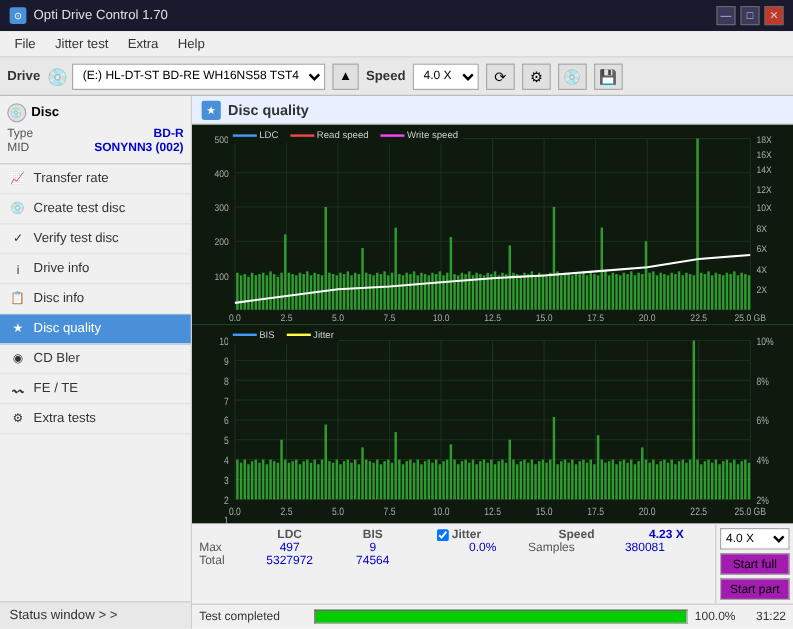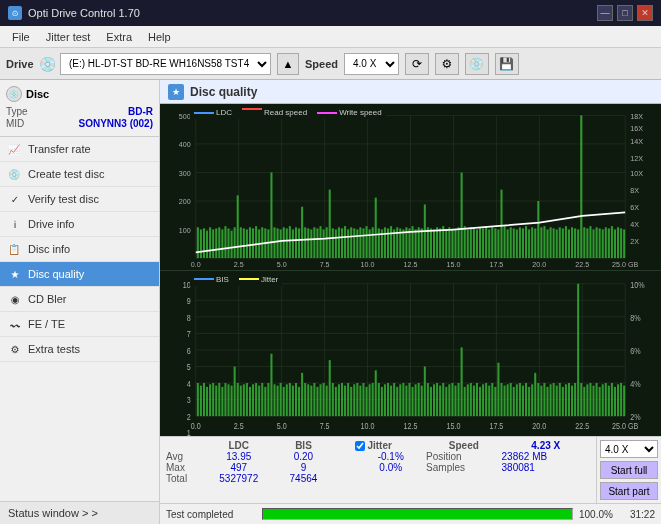--- a/index.html
+++ b/index.html
@@ -57,21 +57,21 @@
     
     .dq-header { background: #e8f0ff; border-bottom: 1px solid #bbb; display: flex; align-items: center; padding: 3px 8px; height: 24px; gap: 6px; }
     .dq-icon { width: 16px; height: 16px; background: #4a90d9; border-radius: 2px; display: flex; align-items: center; justify-content: center; color: white; font-size: 9px; }
     .dq-title { font-weight: bold; font-size: 12px; color: #333; }
 
     
     .charts { flex: 1; background: #1a2a1a; position: relative; overflow: hidden; display: flex; flex-direction: column; }
 
     
     .bottom-panel { background: #f0f0f0; border-top: 1px solid #ccc; }
-    .start-btn { height: 18px; font-size: 10px; border: 1px solid #aaa; background: #c4b5fd; cursor: pointer; padding: 0 6px; white-space: nowrap; }
+    .start-btn { height: 18px; font-size: 10px; border: 1px solid #aaa; background: #a21caf; cursor: pointer; padding: 0 6px; white-space: nowrap; }
 
     
     .progress-row { display: flex; align-items: center; padding: 2px 6px; height: 20px; gap: 6px; }
     .progress-bar-bg { flex: 1; height: 12px; background: #c0c0c0; border: 1px inset #aaa; overflow: hidden; }
     .progress-bar-fill { height: 100%; background: #00cc00; }
     .progress-text { font-size: 10px; color: #333; min-width: 35px; }
     .time-text { font-size: 10px; color: #333; min-width: 35px; text-align: right; }
   </style>
 </head>
 <body>
@@ -184,21 +184,21 @@
 
     <div class="charts">
 
       <div style="flex:1;position:relative;background:#0d1a0d;border-bottom:1px solid #2a3a2a;">
         
         <div style="display:flex;gap:10px;padding:2px 4px;background:#0d1a0d;position:absolute;top:2px;left:30px;z-index:10;">
           <div style="display:flex;align-items:center;gap:2px;">
             <div style="width:20px;height:2px;background:#4499ff;"></div>
             <span style="font-size:8px;color:#ccc;">LDC</span>
           </div>
-          <div style="display:flex;gap:2px;">
+          <div style="display:flex;align-items:center;gap:2px;">
             <div style="width:20px;height:2px;background:#ff4444;"></div>
             <span style="font-size:8px;color:#ccc;">Read speed</span>
           </div>
           <div style="display:flex;align-items:center;gap:2px;">
             <div style="width:20px;height:2px;background:#ff44ff;"></div>
             <span style="font-size:8px;color:#ccc;">Write speed</span>
           </div>
         </div>
         <svg width="100%" height="100%" viewBox="0 0 490 145" preserveAspectRatio="none">
 
@@ -621,29 +621,20 @@
               <td style="text-align:center;color:#555;font-weight:bold;">
                 <label style="display:flex;align-items:center;gap:2px;cursor:pointer;">
                   <input type="checkbox" checked="" style="width: 10px; height: 10px;">
                   <span>Jitter</span>
                 </label>
               </td>
               <td style="text-align:center;color:#555;font-weight:bold;">Speed</td>
               <td style="text-align:center;color:#0000cc;font-weight:bold;">4.23 X</td>
             </tr>
             <tr>
-              <td style="color:#555;">Avg</td>
-              <td style="text-align:center;color:#0000cc;">13.95</td>
-              <td style="text-align:center;color:#0000cc;">0.20</td>
-              <td></td>
-              <td style="text-align:center;color:#0000cc;">-0.1%</td>
-              <td style="color:#555;">Position</td>
-              <td style="color:#0000cc;">23862 MB</td>
-            </tr>
-            <tr>
               <td style="color:#555;">Max</td>
               <td style="text-align:center;color:#0000cc;">497</td>
               <td style="text-align:center;color:#0000cc;">9</td>
               <td></td>
               <td style="text-align:center;color:#0000cc;">0.0%</td>
               <td style="color:#555;">Samples</td>
               <td style="color:#0000cc;">380081</td>
             </tr>
             <tr>
               <td style="color:#555;">Total</td>

